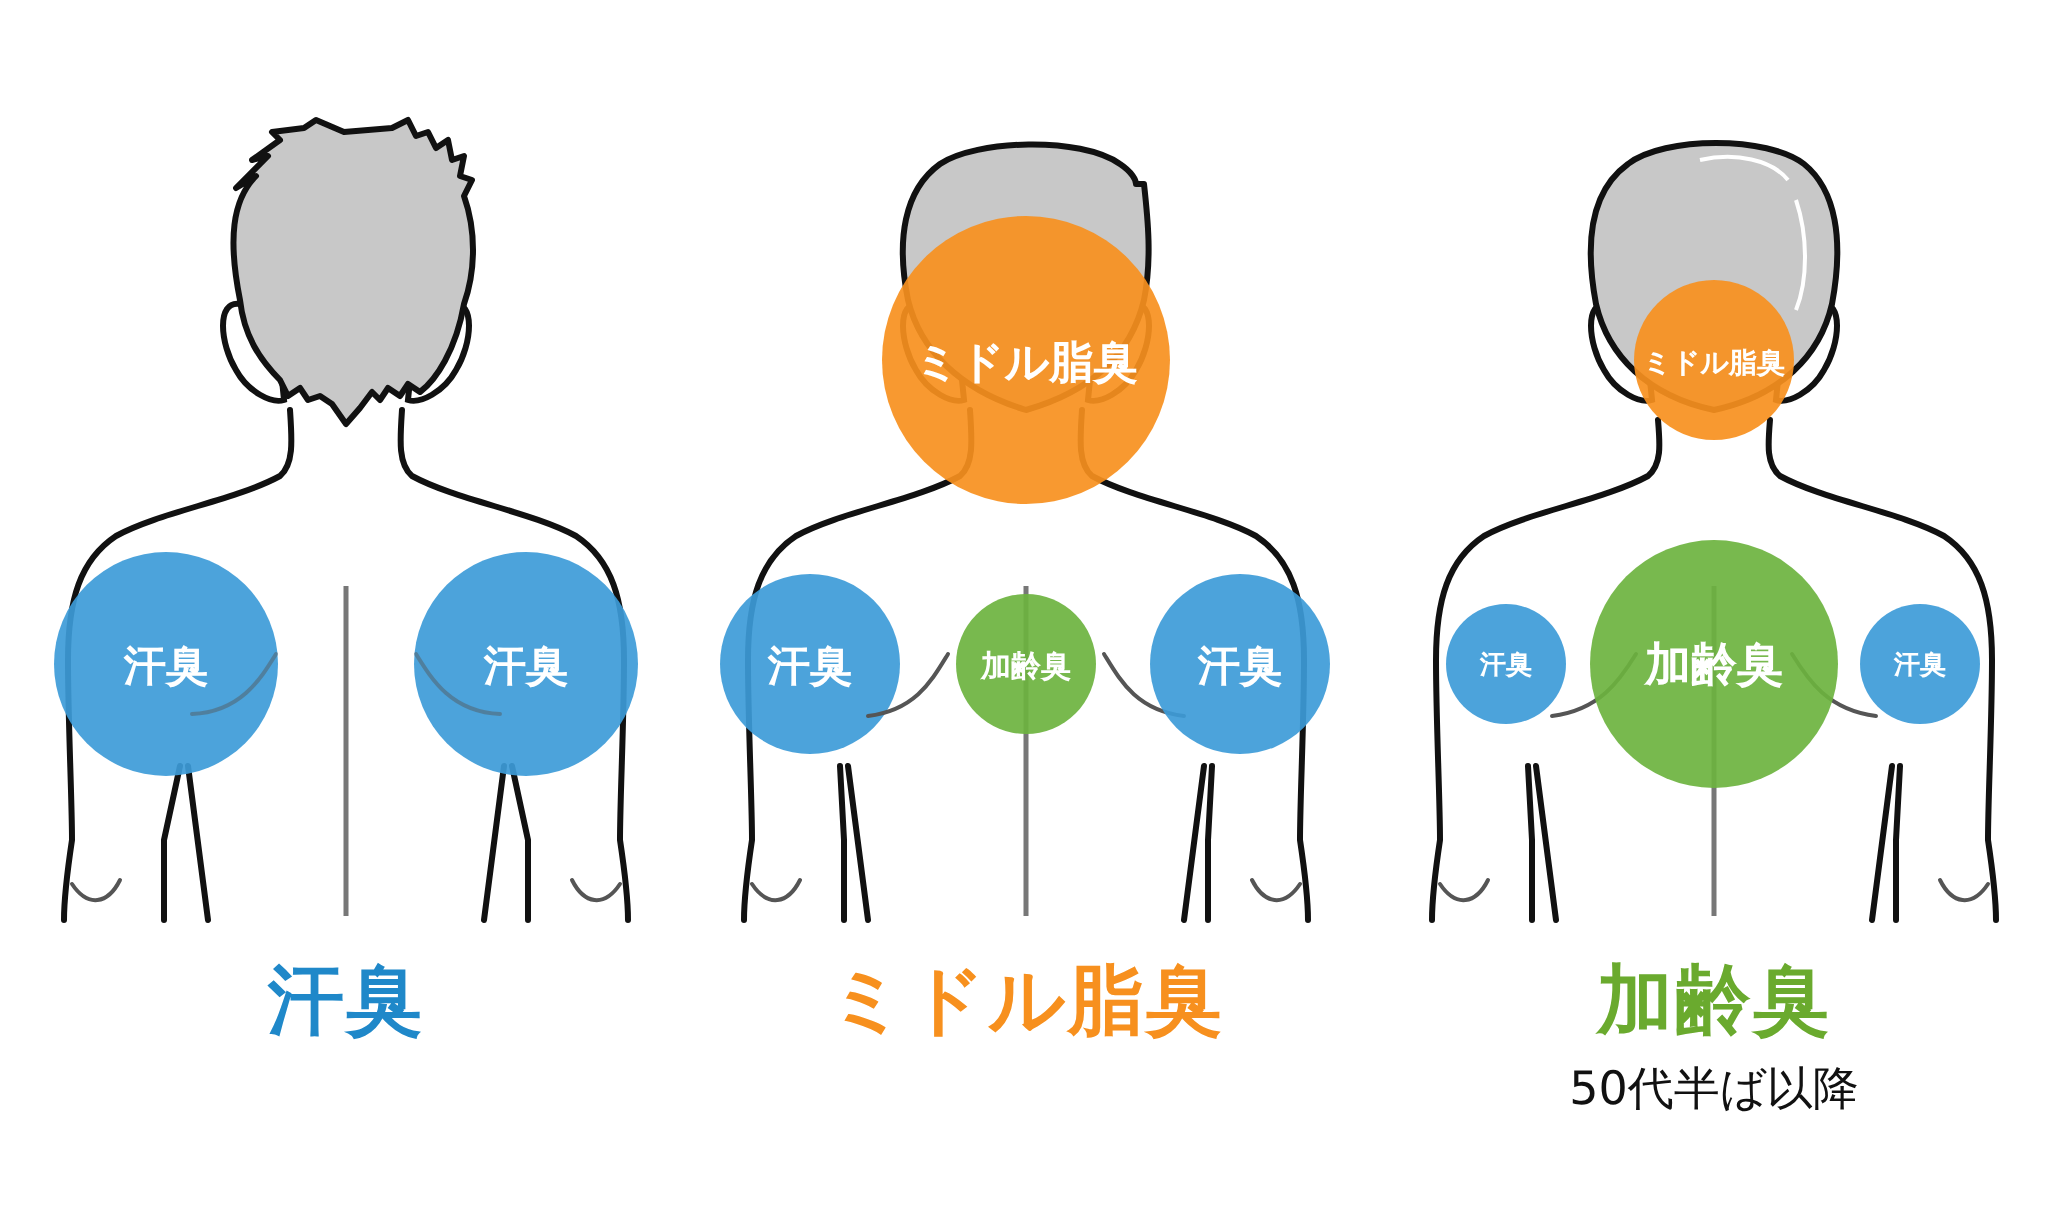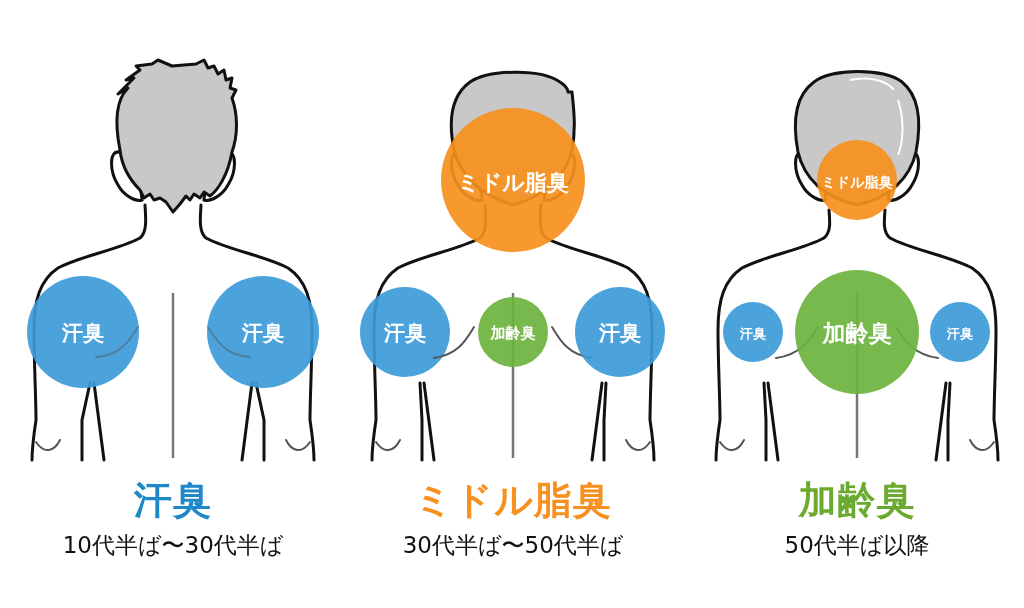--- a/index.html
+++ b/index.html
@@ -104,23 +104,21 @@
     <circle class="bubble" cx="857" cy="332" r="62" fill="#6db33f"></circle>
     <text class="bubble-text" x="857" y="333" font-size="23">加齢臭</text>
     <circle class="bubble" cx="960" cy="332" r="30" fill="#3d9bd8"></circle>
     <text class="bubble-text" x="960" y="333" font-size="13">汗臭</text>
   </g>
 </svg>
 
 
 <div class="caption" style="left:3px; top:478px;">
   <div class="cap-title" style="color:#1f88c9;">汗臭</div>
-  <div class="cap-sub">10代半ば〜30代半ば</div>
 </div>
 <div class="caption" style="left:343px; top:478px;">
   <div class="cap-title" style="color:#f7901e;">ミドル脂臭</div>
-  <div class="cap-sub">30代半ば〜50代半ば</div>
 </div>
 <div class="caption" style="left:687px; top:478px;">
   <div class="cap-title" style="color:#6aaa2e;">加齢臭</div>
   <div class="cap-sub">50代半ば以降</div>
 </div>
 </div>
 
 </body></html>

